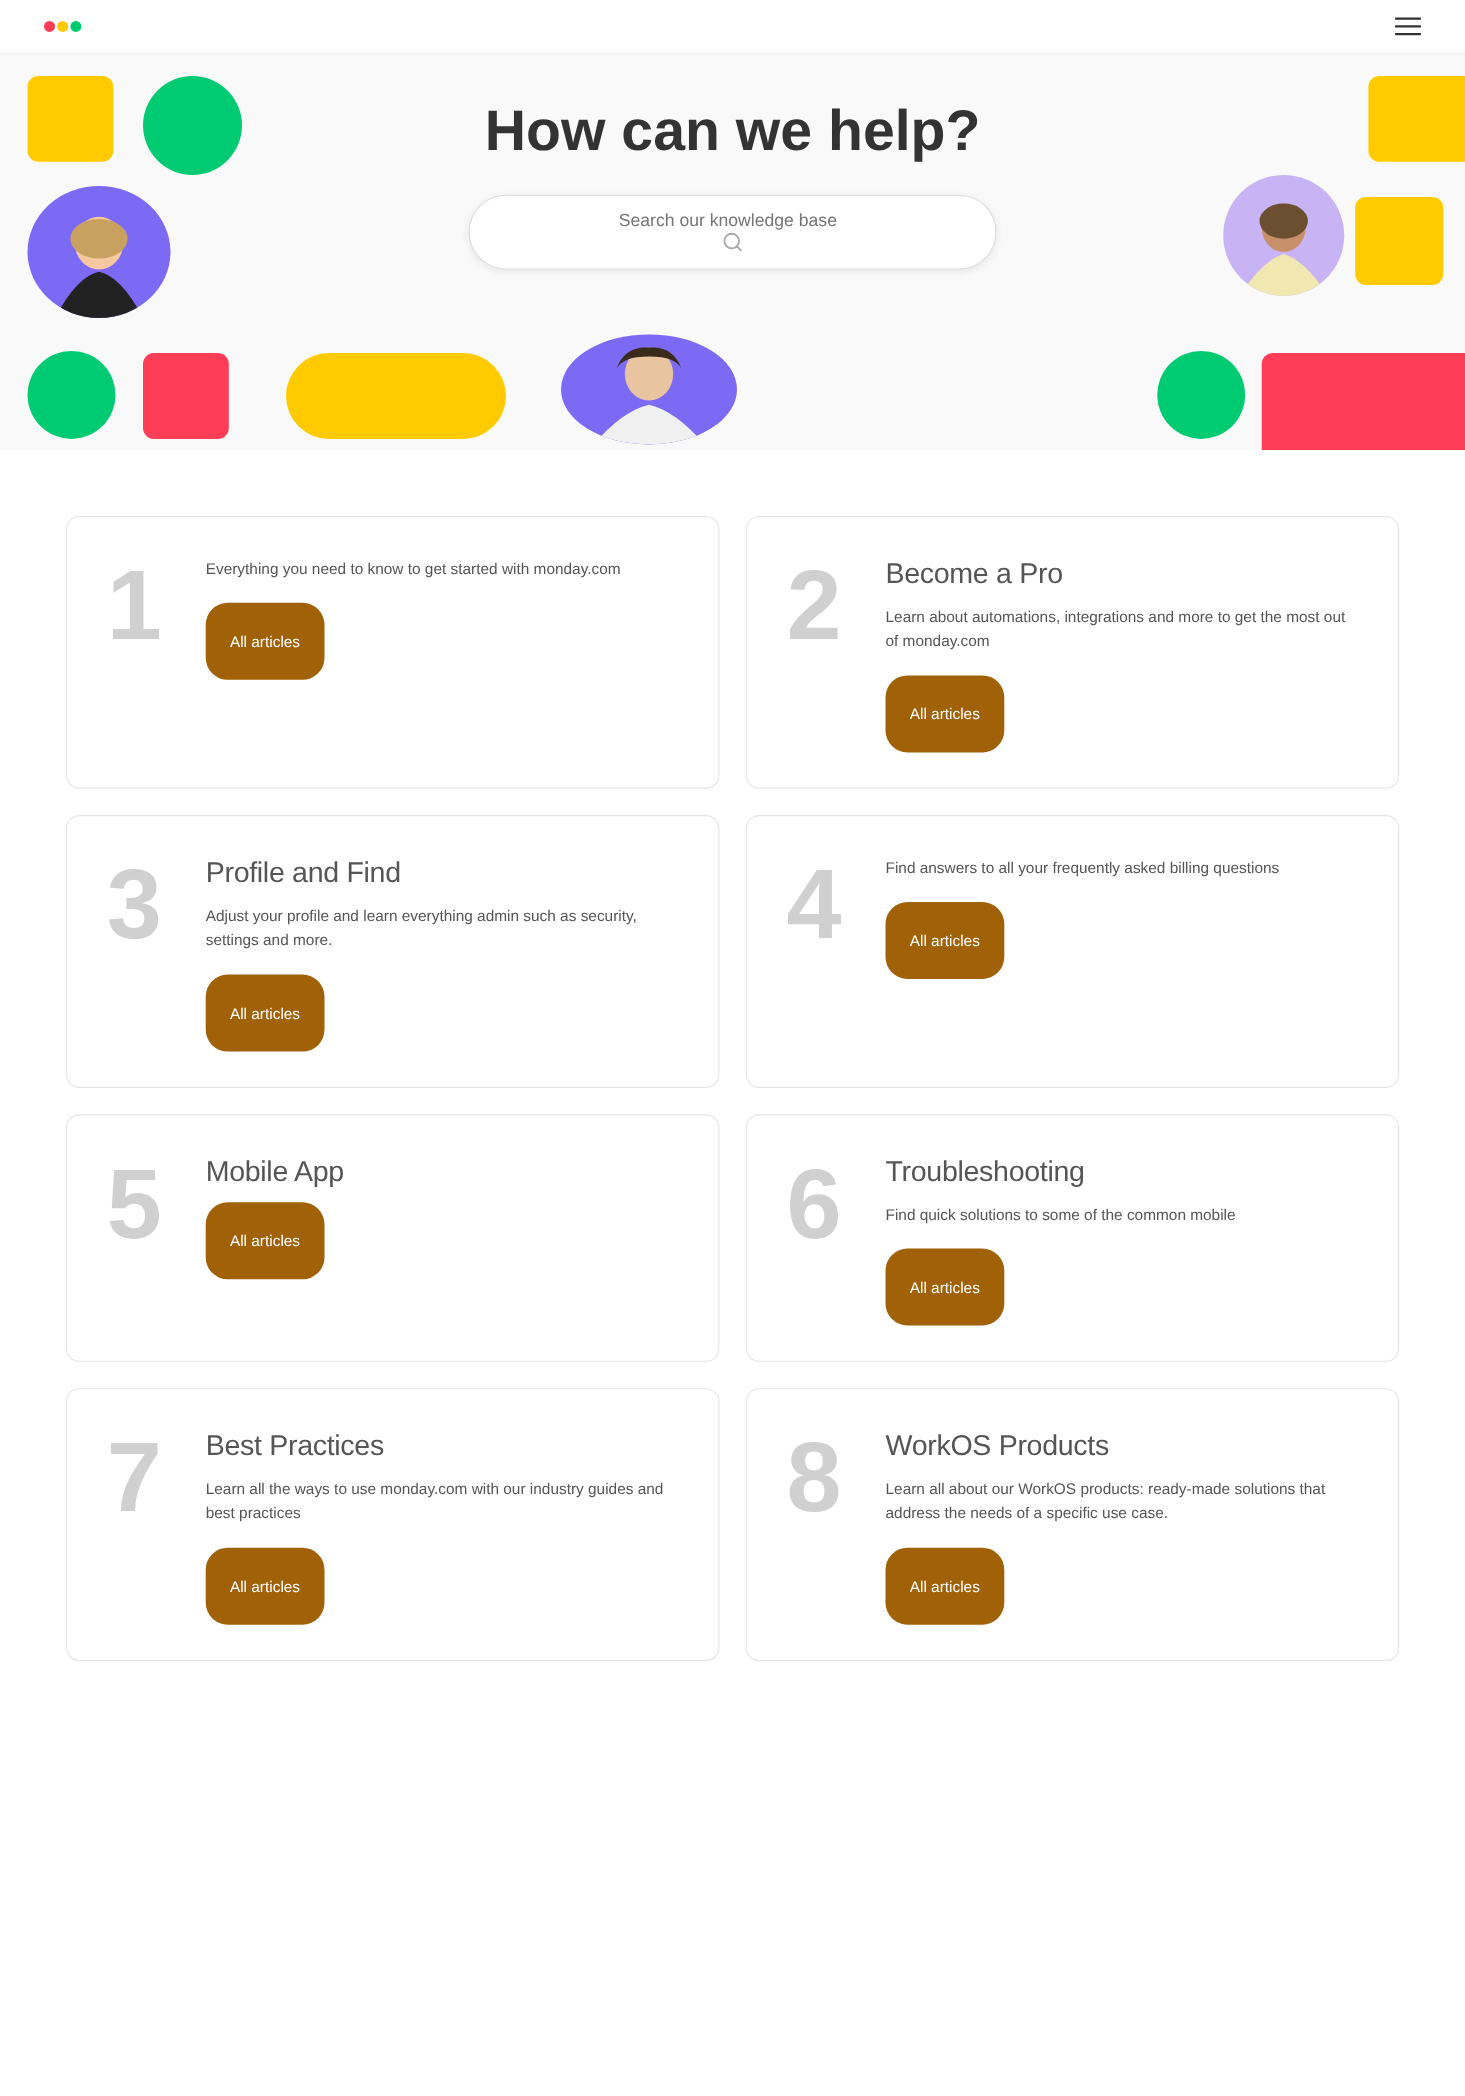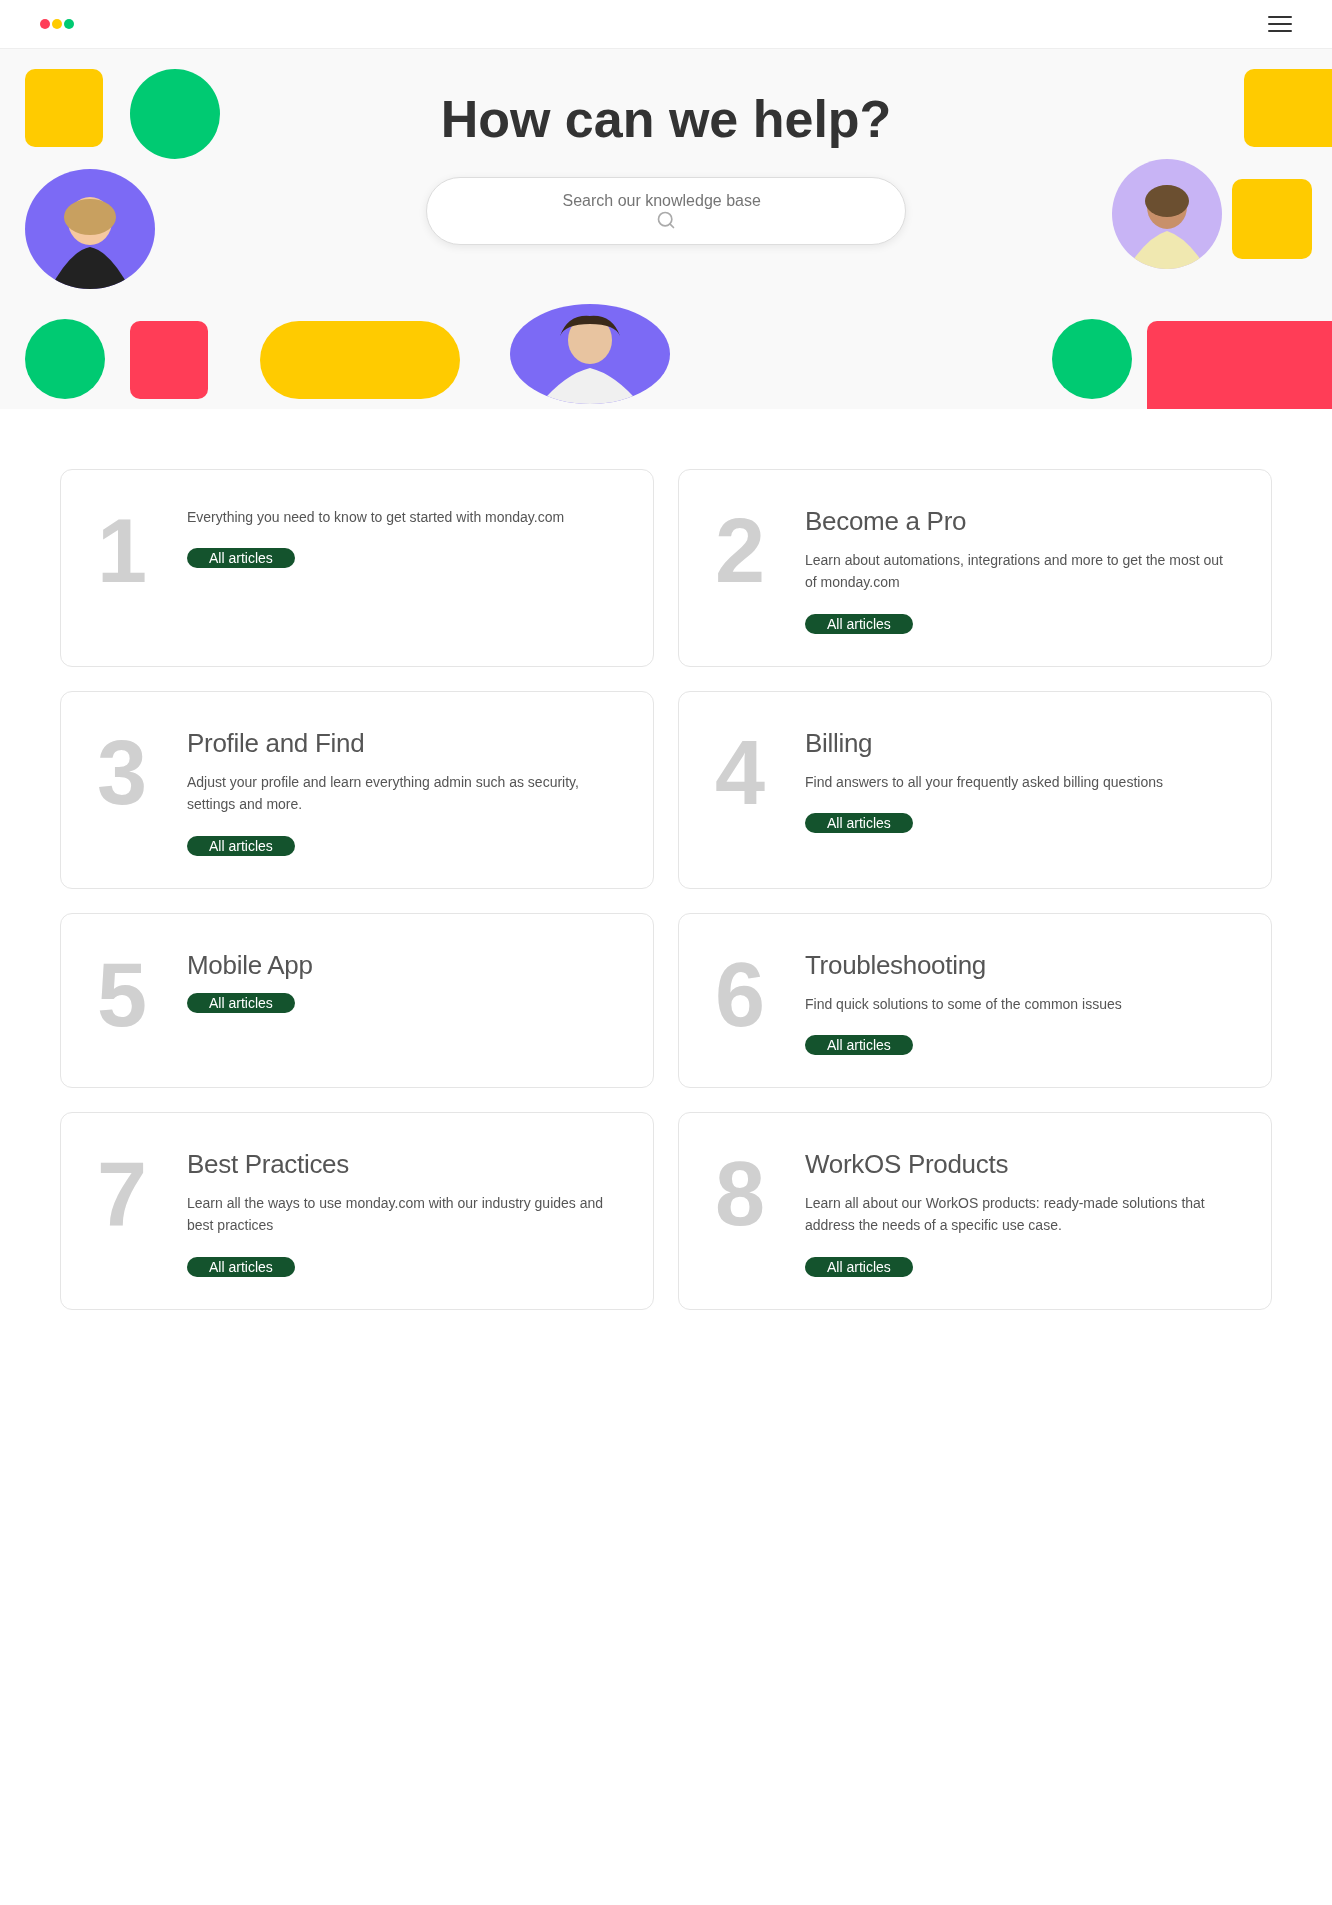--- a/index.html
+++ b/index.html
@@ -143,25 +143,25 @@
       letter-spacing: -0.3px;
     }
     .card-desc {
       font-size: 14px;
       color: #555;
       line-height: 1.6;
       margin-bottom: 20px;
     }
     .card-btn {
       display: inline-block;
-      background: #14532d;
+      background: #a16207;
       color: #fff;
       border: none;
       border-radius: 20px;
-      padding: 2px 22px;
+      padding: 27px 22px;
       font-size: 14px;
       font-weight: 500;
       cursor: pointer;
       text-decoration: none;
       text-align: center;
     }
   </style>
 </head>
 <body>
 
@@ -256,37 +256,36 @@
     <div class="card-number">3</div>
     <div class="card-body">
       <h2 class="card-title">Profile and Find</h2>
       <p class="card-desc">Adjust your profile and learn everything admin such as security, settings and more.</p>
       <button class="card-btn">All articles</button>
     </div>
   </div>
       <div class="card">
     <div class="card-number">4</div>
     <div class="card-body">
-      <h2 class="card-title">Billing</h2>
       <p class="card-desc">Find answers to all your frequently asked billing questions</p>
       <button class="card-btn">All articles</button>
     </div>
   </div>
       <div class="card">
     <div class="card-number">5</div>
     <div class="card-body">
       <h2 class="card-title">Mobile App</h2>
       <button class="card-btn">All articles</button>
     </div>
   </div>
       <div class="card">
     <div class="card-number">6</div>
     <div class="card-body">
       <h2 class="card-title">Troubleshooting</h2>
-      <p class="card-desc">Find quick solutions to some of the common issues</p>
+      <p class="card-desc">Find quick solutions to some of the common mobile</p>
       <button class="card-btn">All articles</button>
     </div>
   </div>
       <div class="card">
     <div class="card-number">7</div>
     <div class="card-body">
       <h2 class="card-title">Best Practices</h2>
       <p class="card-desc">Learn all the ways to use monday.com with our industry guides and best practices</p>
       <button class="card-btn">All articles</button>
     </div>

